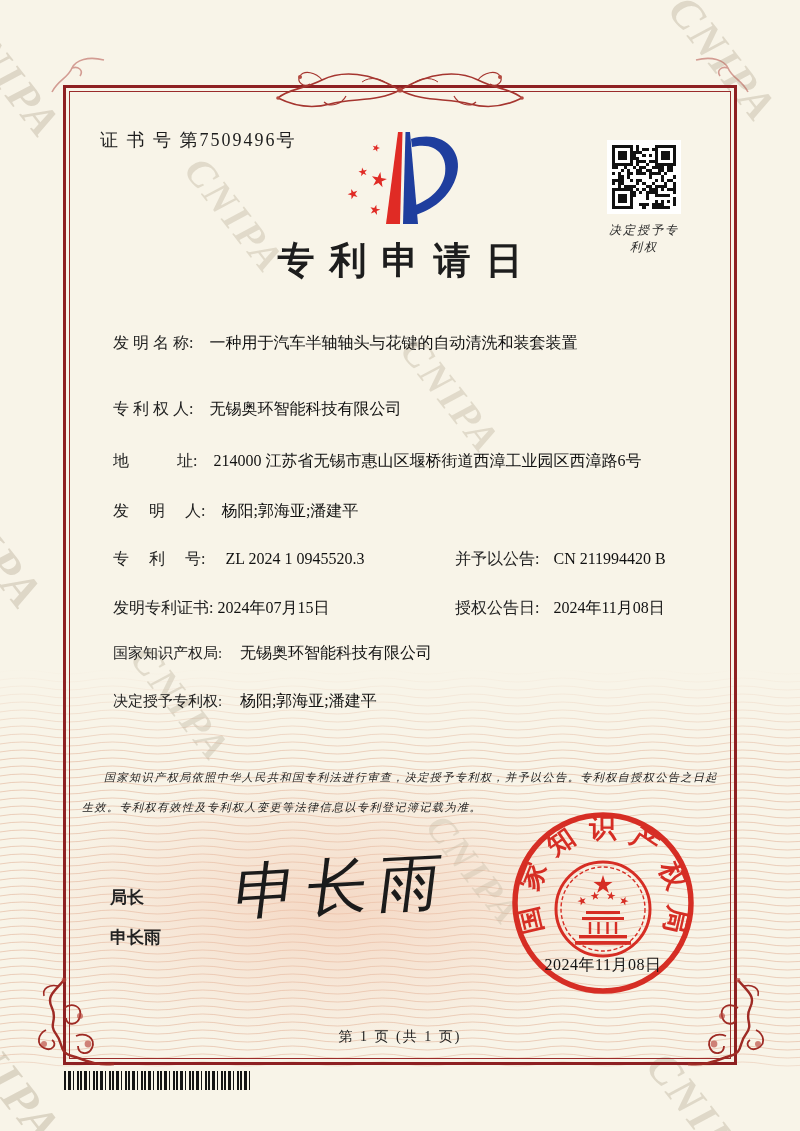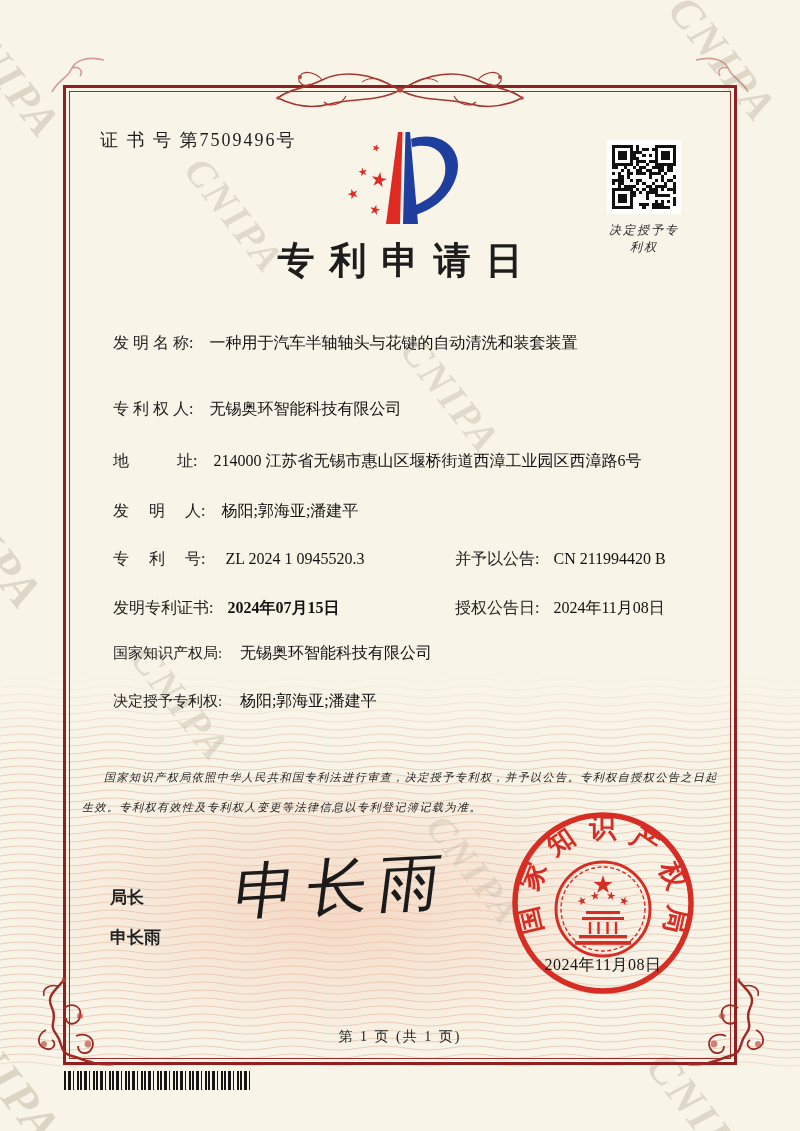--- a/index.html
+++ b/index.html
@@ -391,21 +391,21 @@
   <span class="lbl">专　 利　 号:</span>
   <span class="val" style="margin-left:16px;">ZL 2024 1 0945520.3</span>
 </div>
 <div class="abs field" style="left:455px; top:546px;">
   <span class="lbl">并予以公告:</span>
   <span class="val" style="margin-left:10px;">CN 211994420 B</span>
 </div>
 
 <div class="abs field" style="left:113px; top:595px;">
   <span class="lbl">发明专利证书:</span>
-  <span class="val" style="margin-left:10px;font-weight:bold;">2024年07月15日</span>
+  <span class="val" style="margin-left:0;">2024年07月15日</span>
 </div>
 <div class="abs field" style="left:455px; top:595px;">
   <span class="lbl">授权公告日:</span>
   <span class="val" style="margin-left:10px;">2024年11月08日</span>
 </div>
 
 <div class="abs field" style="left:113px; top:640px; font-size:15px;">
   <span class="lbl">国家知识产权局:</span>
   <span class="val" style="margin-left:14px; font-size:16px;">无锡奥环智能科技有限公司</span>
 </div>

